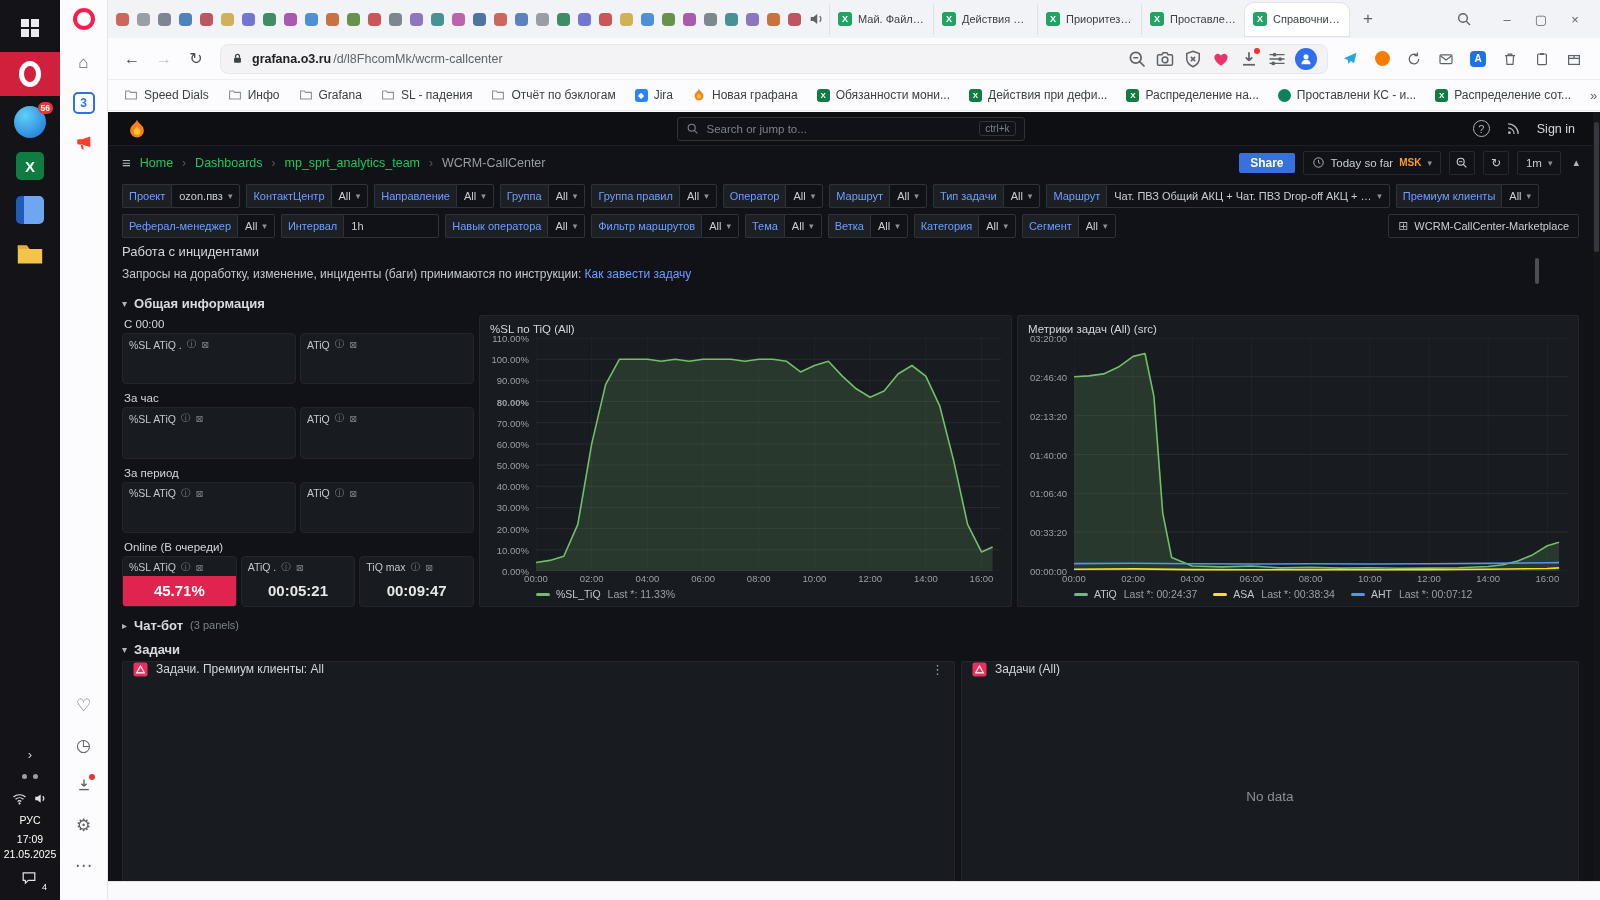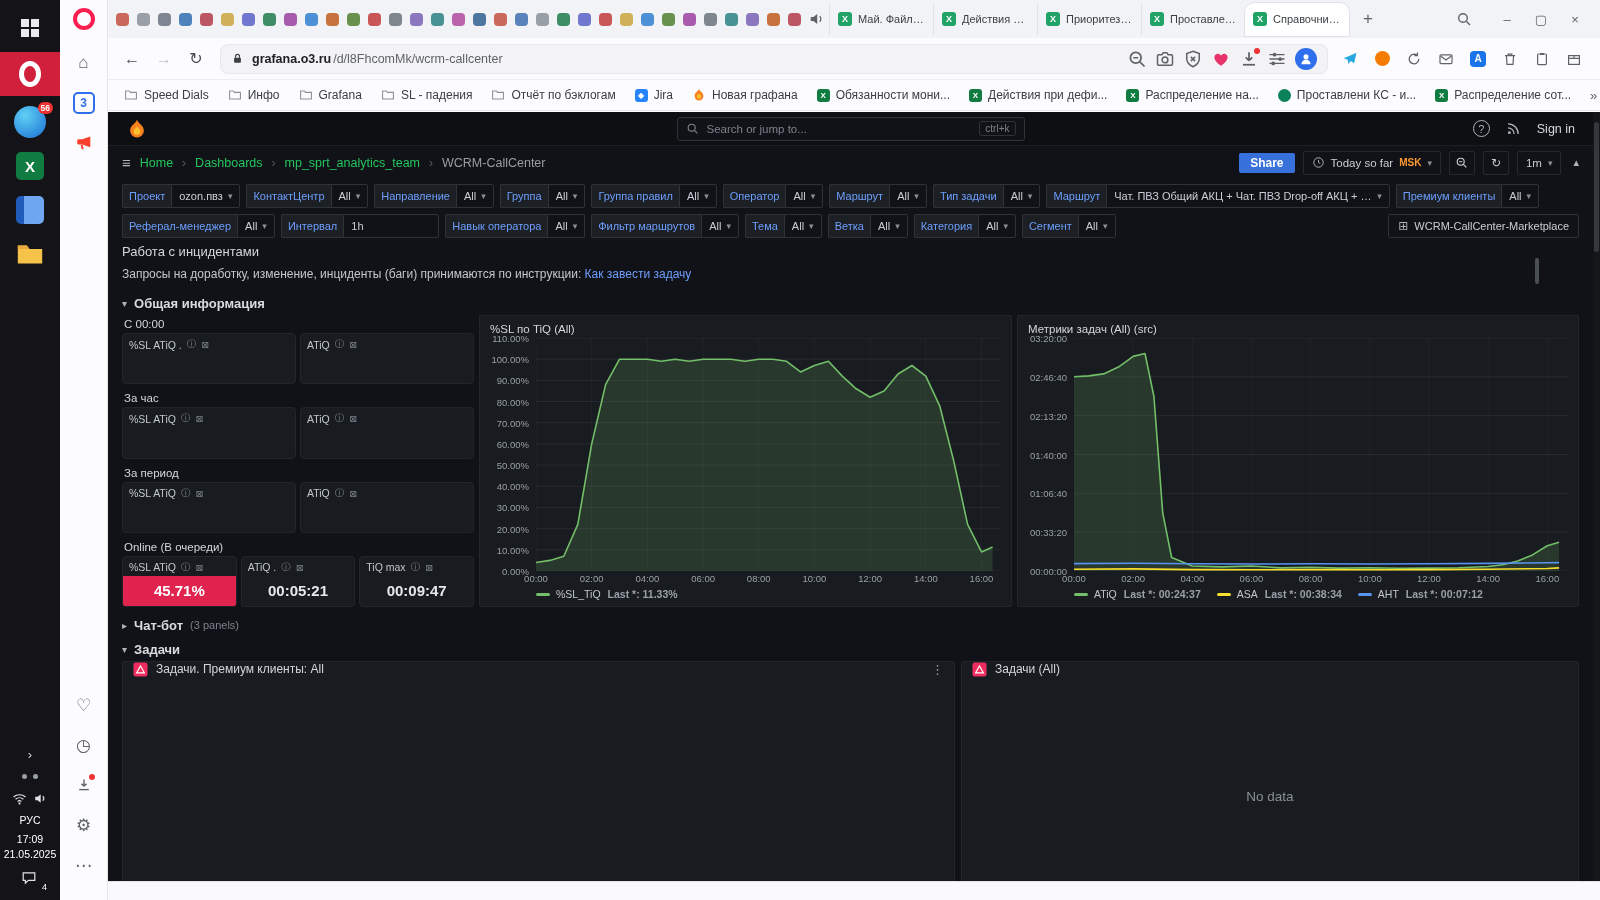--- a/index.html
+++ b/index.html
@@ -147,21 +147,21 @@
   .y-axis{position:relative;width:52px;flex:none;}
   .y-tick{position:absolute;right:7px;font-size:9.5px;color:#9aa0a8;transform:translateY(-50%);white-space:nowrap;}
   .plot-wrap{flex:1;position:relative;min-width:0;}
   .plot-wrap svg{position:absolute;left:0;top:0;}
   .x-axis{position:absolute;top:100%;left:0;right:0;height:15px;}
   .x-tick{position:absolute;top:2px;transform:translateX(-50%);font-size:9.5px;color:#9aa0a8;white-space:nowrap;}
   .legend{height:16px;display:flex;align-items:center;gap:16px;padding-left:52px;font-size:10.5px;color:#9aa0a8;flex:none;overflow:hidden;}
   .leg-item{display:flex;align-items:center;}
   .leg-mark{width:14px;height:3px;border-radius:2px;display:inline-block;margin-right:6px;}
   .leg-name{color:#c2c7cf;margin-right:7px;}
-  .leg-last{color:#9aa0a8;font-weight:bold;}
+  .leg-last{color:#9aa0a8;}
   .bottom-grid{display:grid;grid-template-columns:833px 1fr;gap:6px;height:240px;}
   .tpanel{background:#181b1f;border:1px solid #22252a;border-radius:2px;display:flex;flex-direction:column;min-width:0;}
   .tpanel-head{height:30px;display:flex;align-items:flex-start;gap:8px;padding:0 10px;font-size:12px;color:#d3d6db;flex:none;}
   .alert-ic{width:15px;height:15px;flex:none;}
   .kebab{margin-left:auto;color:#9aa0a8;font-size:13px;}
   .tpanel-body{flex:1;display:flex;align-items:center;justify-content:center;color:#8a9097;font-size:13.5px;}
 
   .bottom-strip{position:absolute;left:108px;right:0;bottom:0;height:19px;background:#fafafc;border-top:1px solid #e3e3e8;z-index:3;}
 </style>
 </head>
@@ -923,21 +923,21 @@
               </div>
             </div>
 
           <div class="chart-panel" id="chart1">
             <div class="panel-title">%SL по TiQ (All)</div>
             <div class="chart-area">
               <div class="y-axis">
                   <span class="y-tick" style="top: 0px;">110.00%</span>
                   <span class="y-tick" style="top: 21.1818px;">100.00%</span>
                   <span class="y-tick" style="top: 42.3636px;">90.00%</span>
-                  <span class="y-tick" style="top: 63.5455px;">80.00%</span>
+                  <span class="y-tick" style="top: 63.5455px; font-weight: bold;">80.00%</span>
                   <span class="y-tick" style="top: 84.7273px;">70.00%</span>
                   <span class="y-tick" style="top: 105.909px;">60.00%</span>
                   <span class="y-tick" style="top: 127.091px;">50.00%</span>
                   <span class="y-tick" style="top: 148.273px;">40.00%</span>
                   <span class="y-tick" style="top: 169.455px;">30.00%</span>
                   <span class="y-tick" style="top: 190.636px;">20.00%</span>
                   <span class="y-tick" style="top: 211.818px;">10.00%</span>
                   <span class="y-tick" style="top: 233px;">0.00%</span>
                 </div>
               <div class="plot-wrap">

